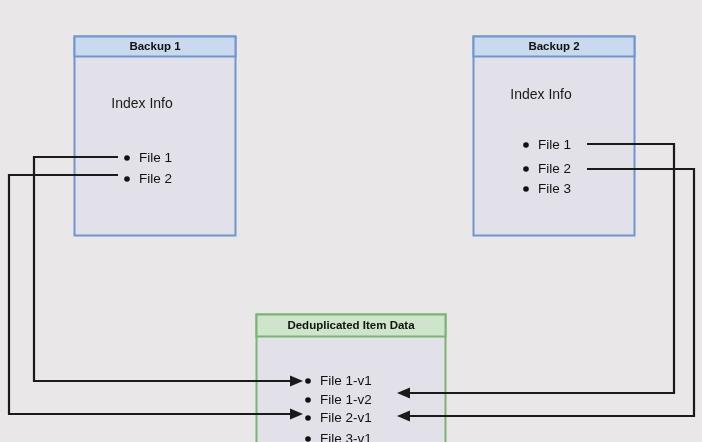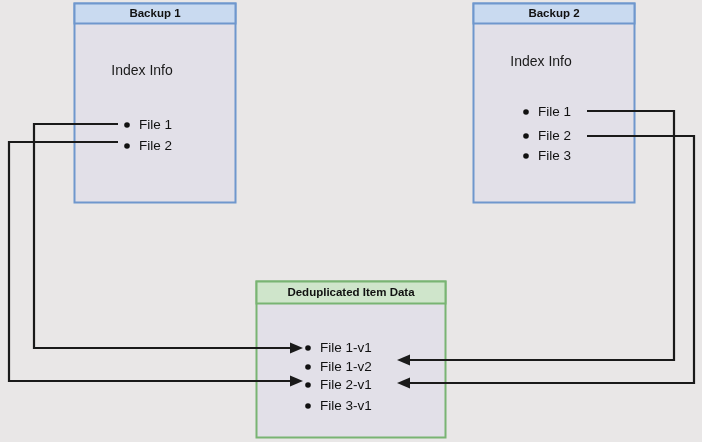--- a/index.html
+++ b/index.html
@@ -10,20 +10,21 @@
     width: 702px;
     height: 442px;
     background: #e9e7e7;
     font-family: "Liberation Sans", sans-serif;
     overflow: hidden;
   }
   #diagram-root {
     position: relative;
     width: 702px;
     height: 396px;
+    margin-top: 33px;
   }
   svg#diagram-svg {
     position: absolute;
     top: 0;
     left: 0;
     width: 702px;
     height: 442px;
     display: block;
   }
   .box-title {

